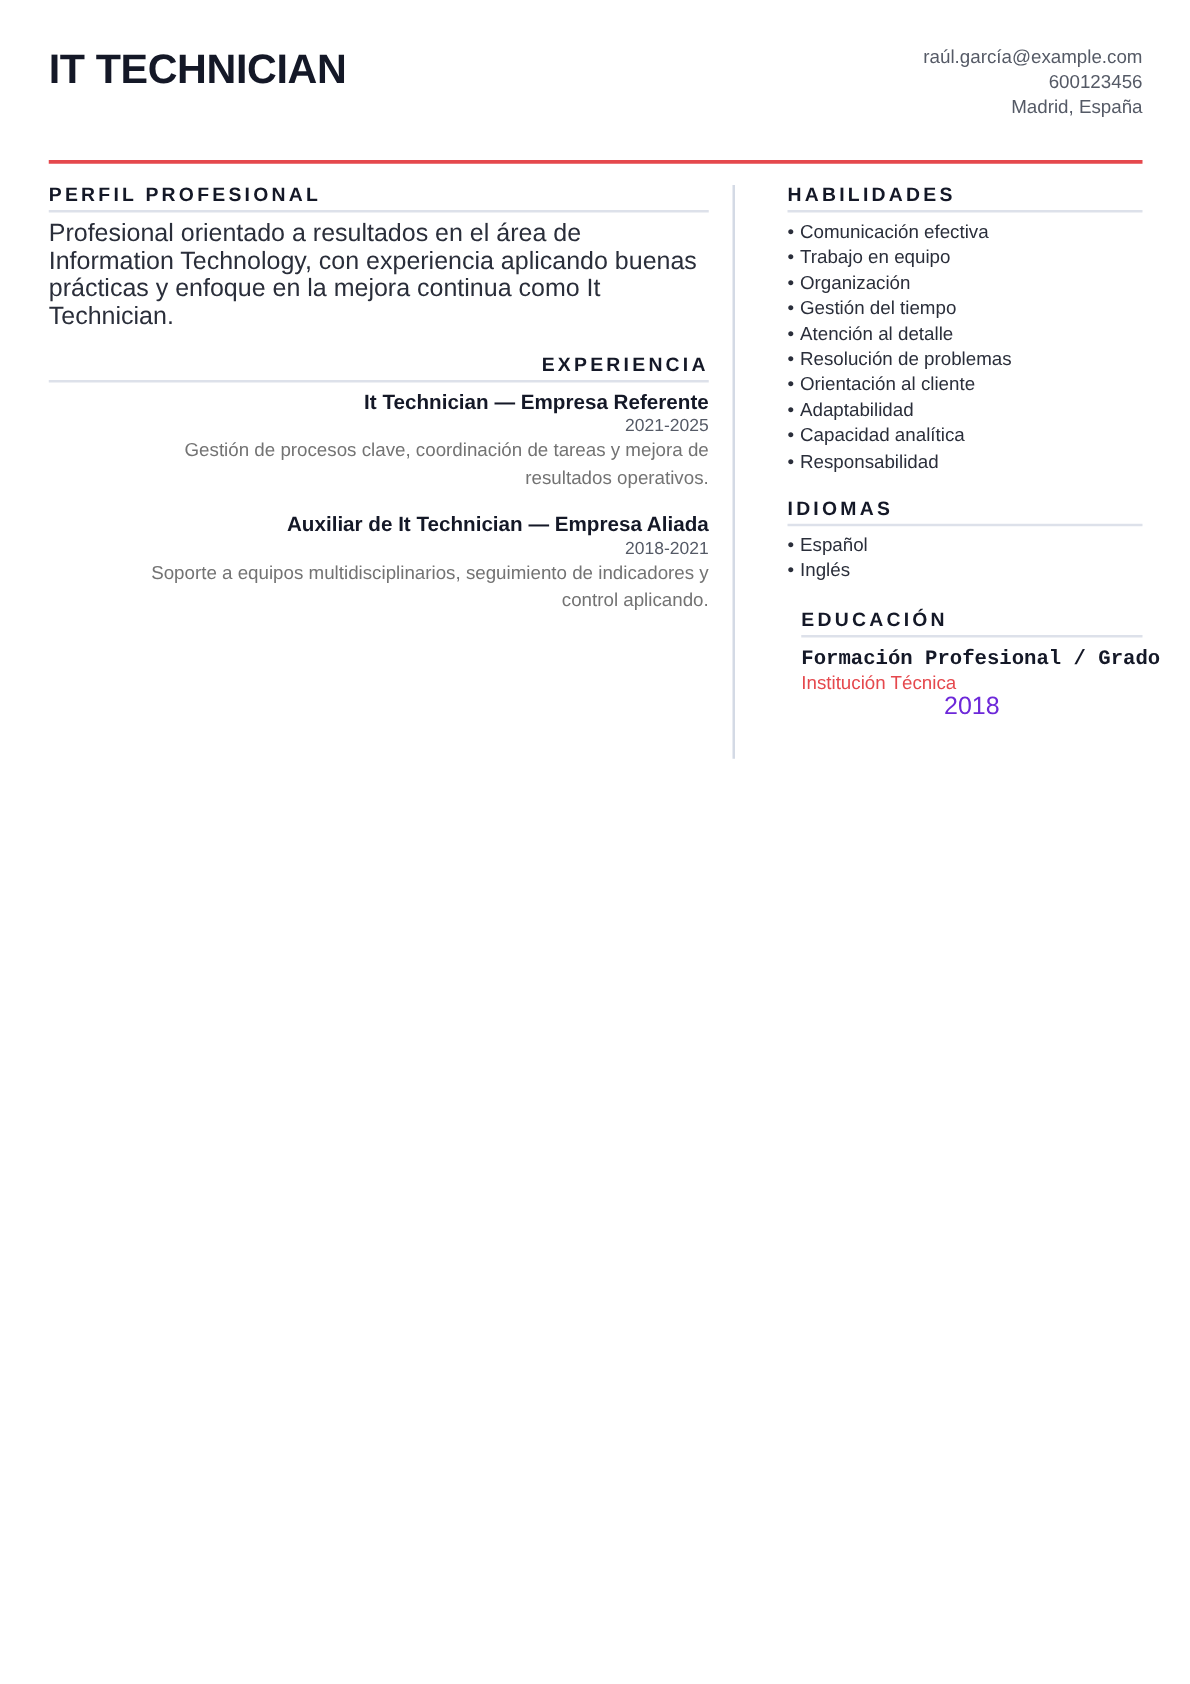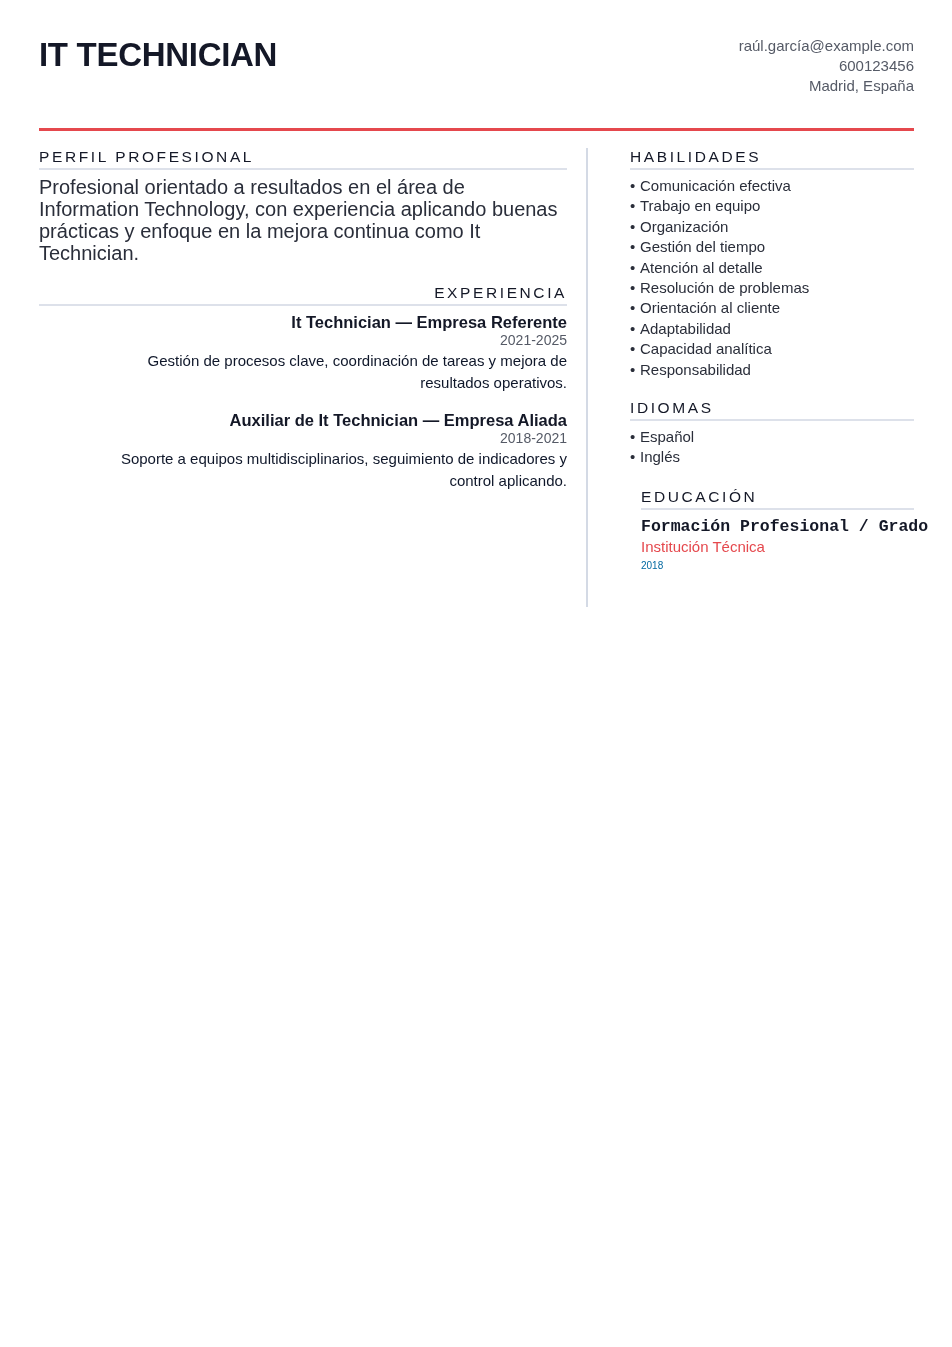--- a/index.html
+++ b/index.html
@@ -29,45 +29,45 @@
     }
 
     .col-left { position: absolute; left: 39px; top: 147px; width: 528px; }
     .col-divider {
       position: absolute; left: 586px; top: 148px; width: 2px; height: 459px;
       background: #d4dae5;
     }
     .col-right { position: absolute; left: 630px; top: 147px; width: 284px; }
 
     .section-title {
-      font-size: 15.5px; font-weight: normal; letter-spacing: 2.6px;
+      font-size: 15.5px; font-weight: bold; letter-spacing: 2.6px;
       color: #141827; line-height: 20px; padding-bottom: 1px;
       border-bottom: 2px solid #dde1ea;
       white-space: nowrap;
     }
     .section { margin-bottom: 0; }
 
     .para {
       font-size: 20px; line-height: 22px; color: #2a2e3a; margin-top: 6px;
     }
 
     .job { margin-top: 6px; }
     .job-title { font-size: 16.5px; font-weight: bold; line-height: 21px; color: #141827; white-space: nowrap; }
     .job-dates { font-size: 14px; line-height: 15px; color: #555a66; }
-    .job-desc { font-size: 15px; line-height: 22px; color: #0f172a; margin-top: 2px; margin-left: 46px; }
+    .job-desc { font-size: 15px; line-height: 22px; color: #737373; margin-top: 2px; margin-left: 46px; }
 
     .bullet-list { list-style: none; margin-top: 6px; }
     .bullet-list li {
       font-size: 15px; line-height: 20.4px; color: #2a2e3a; white-space: nowrap;
     }
     .bullet-list li .dot { display: inline-block; width: 10px; }
 
     .edu-title { font-size: 16.5px; font-weight: bold; line-height: 21px; color: #141827; margin-top: 6px; white-space: nowrap; font-family: Liberation Mono, monospace; }
     .edu-inst { font-size: 15px; line-height: 19px; color: #e5484d; }
-    .edu-year { font-size: 10px; line-height: 19px; color: #0369a1; }
+    .edu-year { font-size: 20px; line-height: 19px; color: #6d28d9; text-align: center; }
   </style>
 </head>
 <body>
 
 <div class="page">
 
   <div class="header">
     <div class="title-block">
       <div class="title-line">IT TECHNICIAN</div>
     </div>

